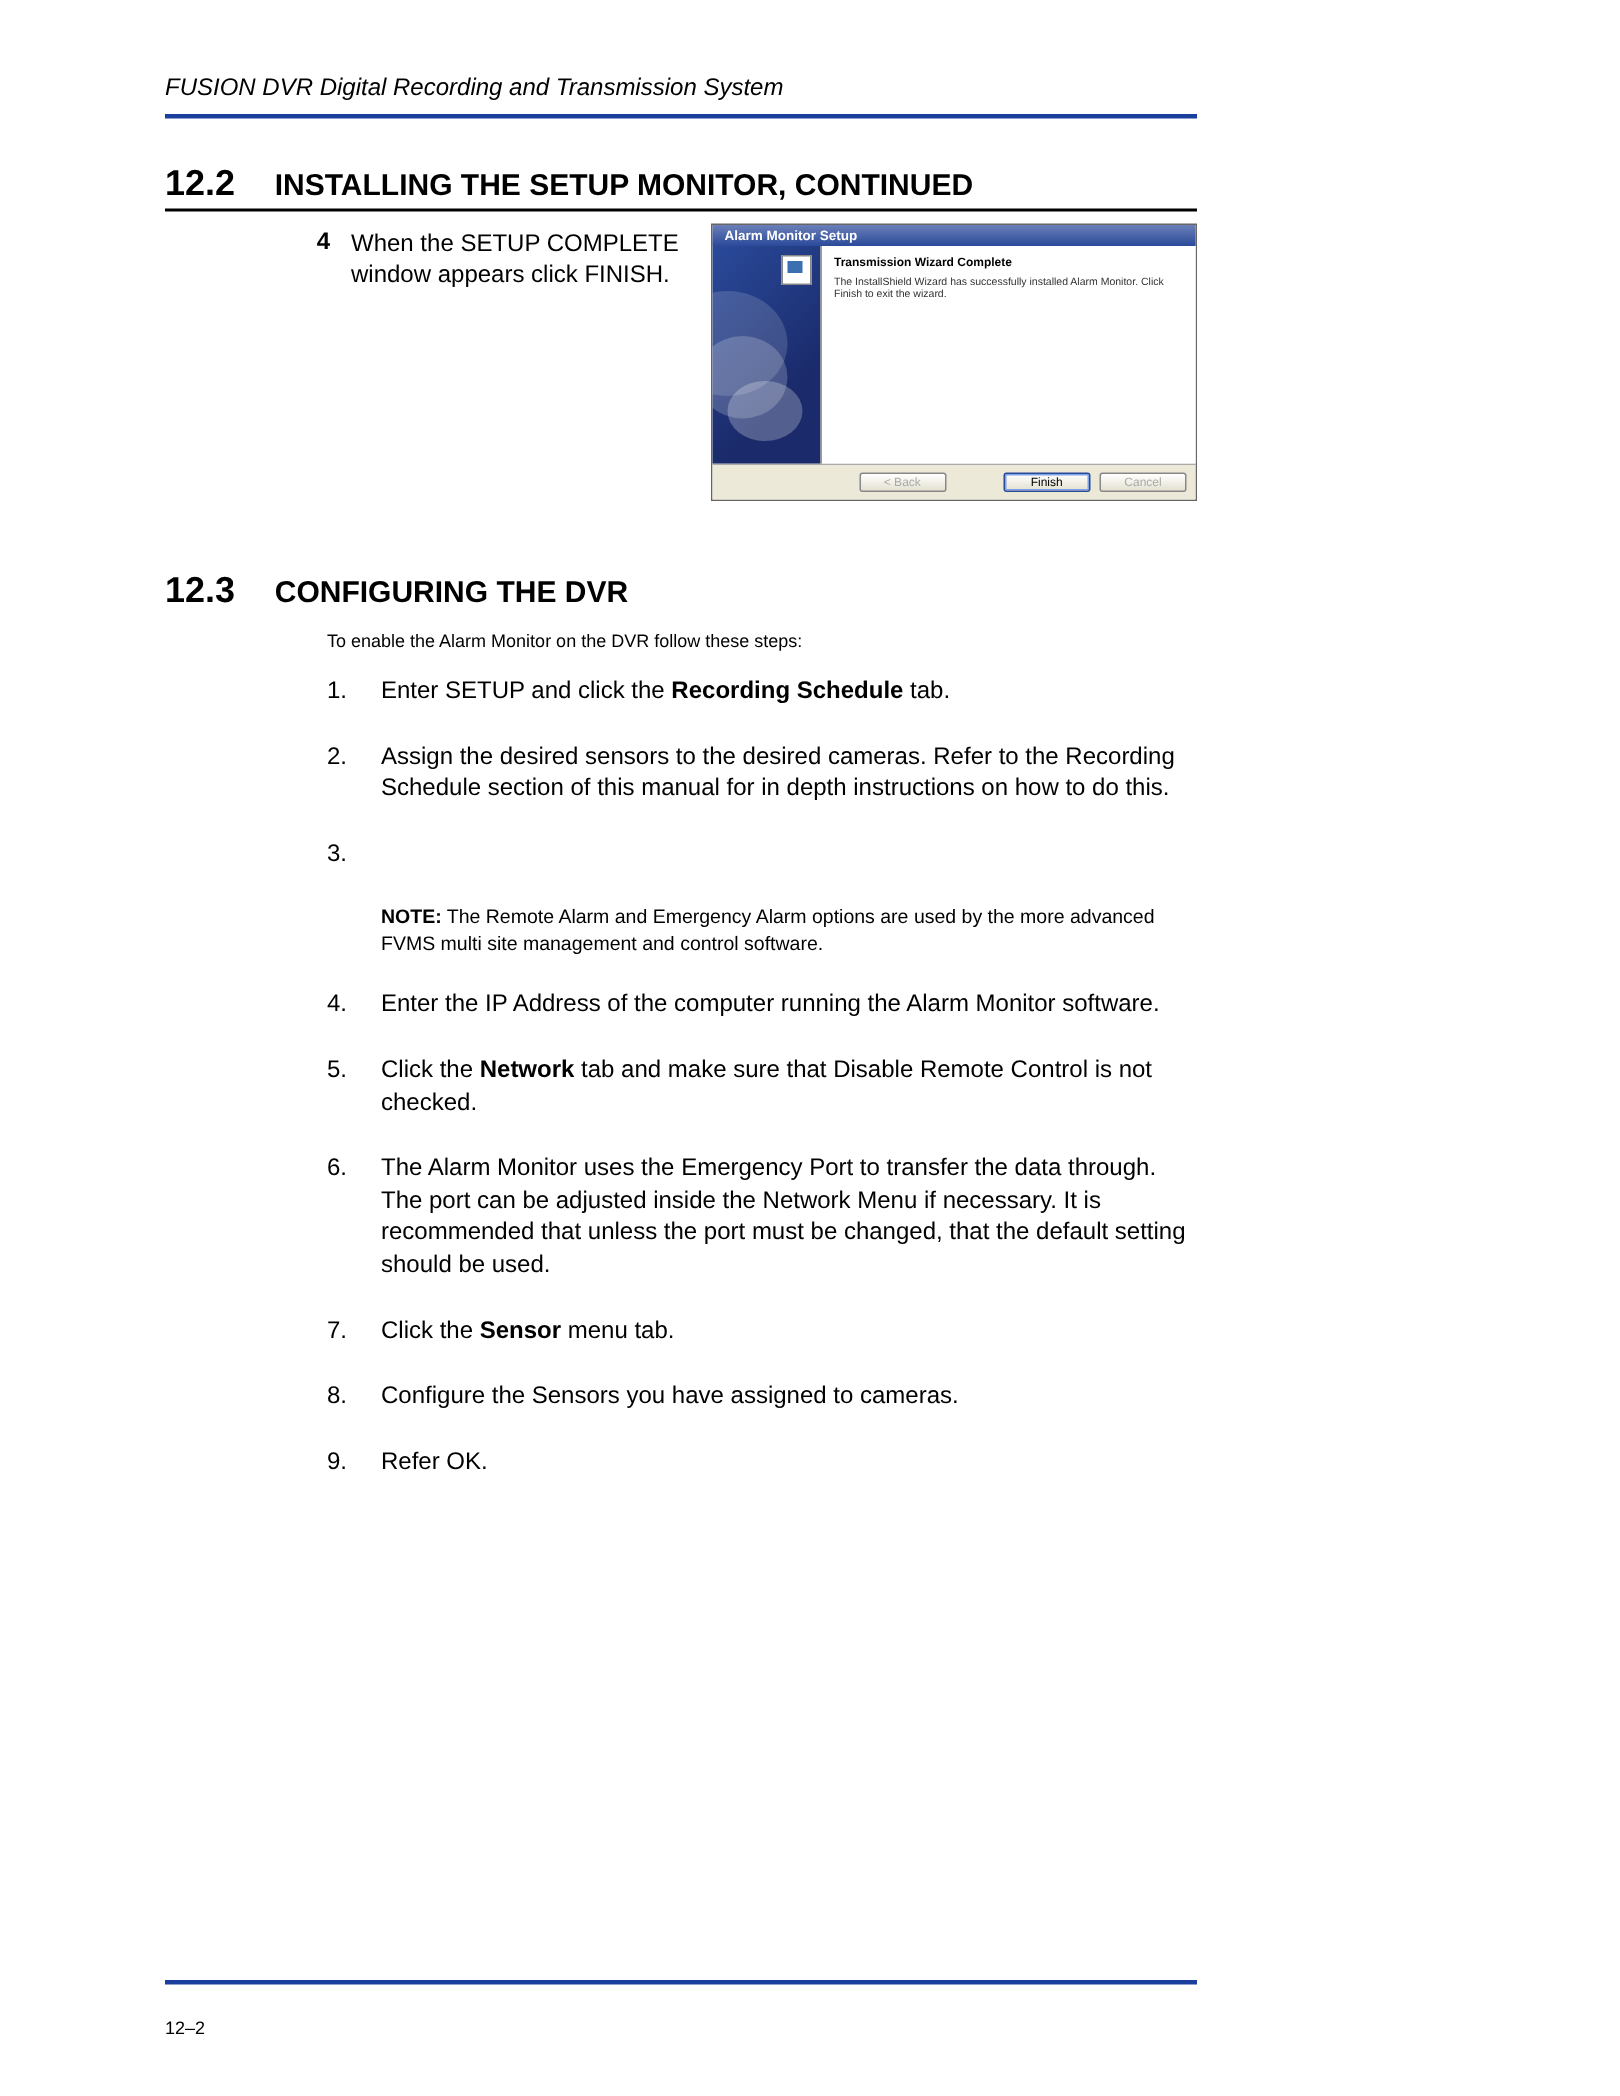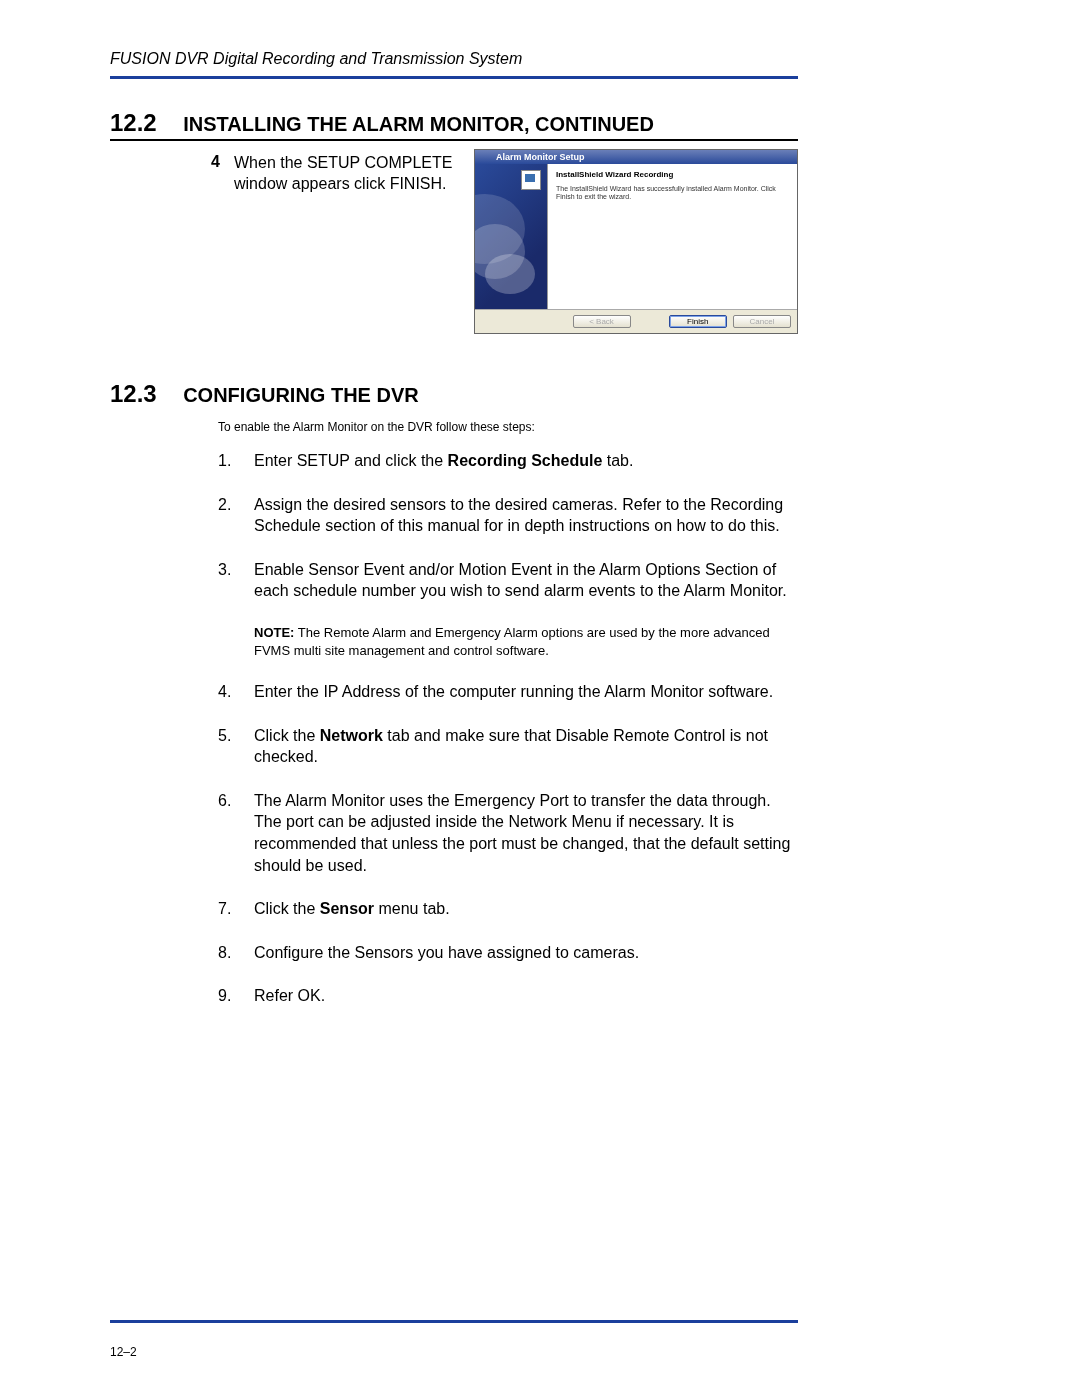--- a/index.html
+++ b/index.html
@@ -69,21 +69,21 @@
     margin-left: auto;
     border: 1px solid #666;
     font-family: Tahoma, Arial, sans-serif;
     font-size: 8px;
   }
   .wizard-title {
     background: linear-gradient(#6a7fb8, #2a4a9a);
     color: #fff;
     font-size: 9px;
     font-weight: bold;
-    padding: 2px 21px;
+    padding: 2px 8px;
   }
   .wizard-body {
     display: flex;
     height: 145px;
     background: #ece9d8;
   }
   .wizard-left {
     width: 72px;
     background: linear-gradient(135deg, #2a4a9a 0%, #1a2a6a 70%);
     position: relative;
@@ -203,40 +203,40 @@
 </style>
 </head>
 <body>
 
 <div class="page">
   <div class="header-title">FUSION DVR Digital Recording and Transmission System</div>
   <hr class="header-rule">
 
   <div class="section-head">
     <span class="num">12.2</span>
-    <span class="title">INSTALLING THE ALARM MONITOR, CONTINUED</span>
+    <span class="title">INSTALLING THE SETUP MONITOR, CONTINUED</span>
   </div>
 
   <div class="sec122-body">
     <div class="step-block">
       <div class="step-num">4</div>
       <div class="step-text">When the SETUP COMPLETE window appears click FINISH.</div>
     </div>
 
     <div class="wizard">
       <div class="wizard-title">Alarm Monitor Setup</div>
       <div class="wizard-body">
         <div class="wizard-left">
           <div class="pcicon"></div>
           <div class="swirl1"></div>
             <div class="swirl2"></div>
             <div class="swirl3"></div>
         </div>
         <div class="wizard-right">
-          <div class="wizard-heading">InstallShield Wizard Recording</div>
+          <div class="wizard-heading">Transmission Wizard Complete</div>
           <div class="wizard-para">The InstallShield Wizard has successfully installed Alarm Monitor. Click Finish to exit the wizard.</div>
         </div>
       </div>
       <div class="wizard-footer">
         <span class="wizard-btn disabled">&lt; Back</span>
         <span class="wizard-btn active">Finish</span>
         <span class="wizard-btn disabled">Cancel</span>
       </div>
     </div>
   </div>
@@ -252,21 +252,20 @@
       <div class="row">
         <div class="n">1.</div>
         <div class="t"><span>Enter SETUP and click the </span><b>Recording Schedule</b><span> tab.</span></div>
       </div>
       <div class="row">
         <div class="n">2.</div>
         <div class="t">Assign the desired sensors to the desired cameras. Refer to the Recording Schedule section of this manual for in depth instructions on how to do this.</div>
       </div>
       <div class="row">
         <div class="n">3.</div>
-        <div class="t">Enable Sensor Event and/or Motion Event in the Alarm Options Section of each schedule number you wish to send alarm events to the Alarm Monitor.</div>
       </div>
     </div>
 
     <div class="note">
       <b>NOTE:</b><span> The Remote Alarm and Emergency Alarm options are used by the more advanced FVMS multi site management and control software.</span>
     </div>
 
     <div class="ol">
       <div class="row">
         <div class="n">4.</div>

